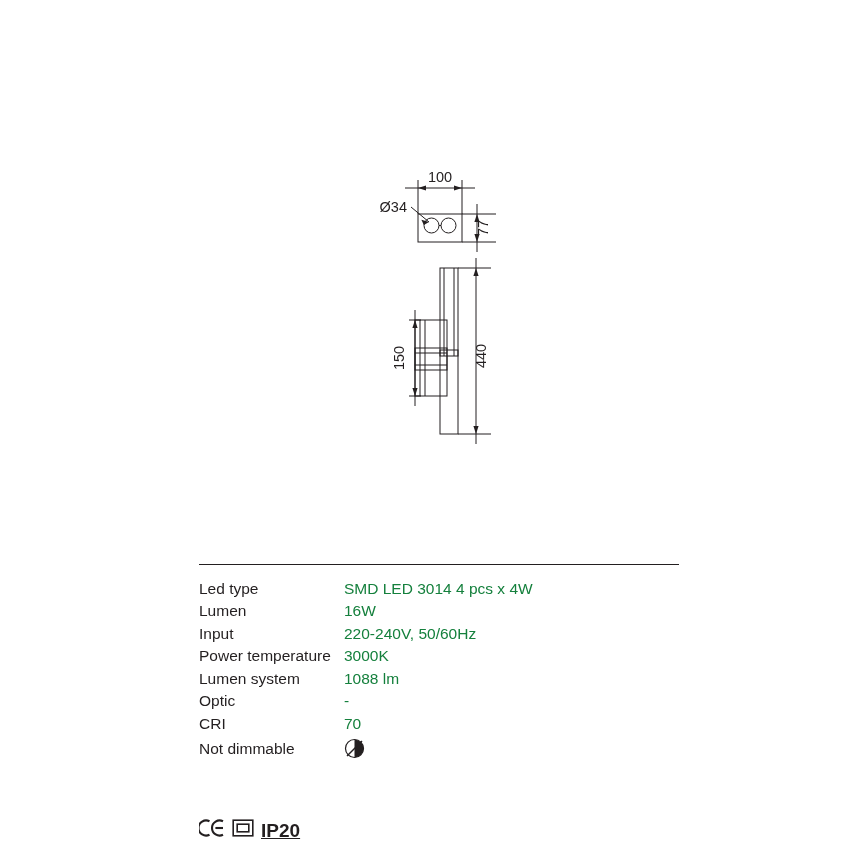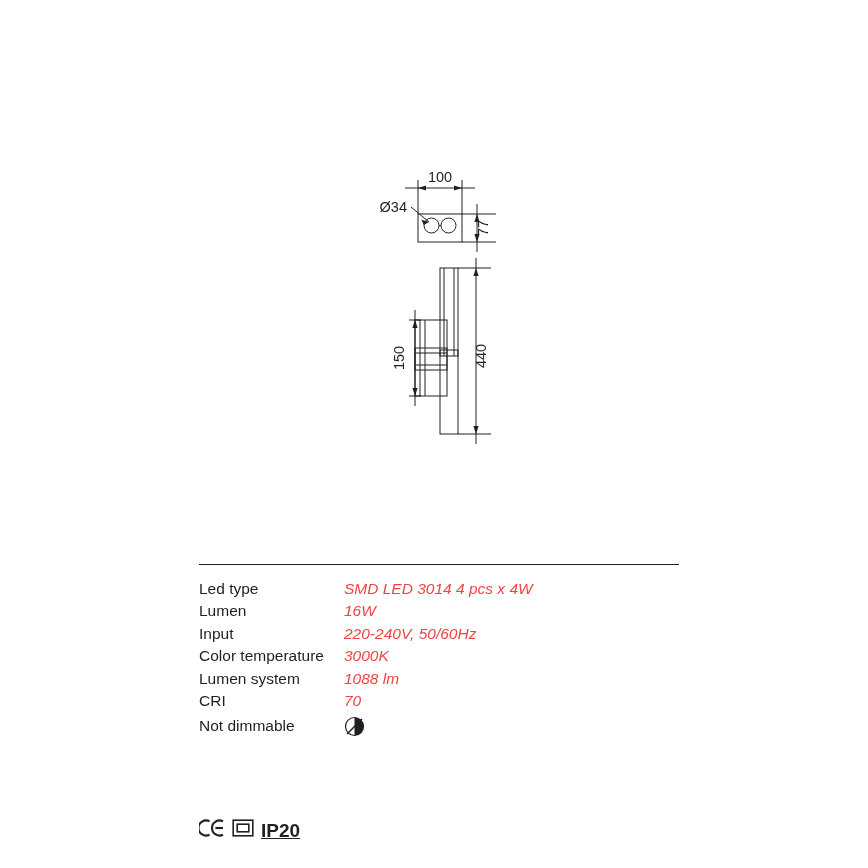--- a/index.html
+++ b/index.html
@@ -48,22 +48,21 @@
     padding: 3.5px 0;
     vertical-align: middle;
     white-space: nowrap;
   }
   td.spec-label {
     width: 145px;
     padding-right: 6px;
     color: #231f20;
   }
   td.spec-value {
-    color: #ef4444;
-    font-style: italic;
+    color: #15803d;
   }
 
   
   .dim-icon {
     display: inline-block;
     width: 21px;
     height: 21px;
     position: relative;
     vertical-align: -5px;
   }
@@ -178,26 +177,30 @@
       </tr>
       <tr>
         <td class="spec-label">Lumen</td>
         <td class="spec-value">16W</td>
       </tr>
       <tr>
         <td class="spec-label">Input</td>
         <td class="spec-value">220-240V, 50/60Hz</td>
       </tr>
       <tr>
-        <td class="spec-label">Color temperature</td>
+        <td class="spec-label">Power temperature</td>
         <td class="spec-value">3000K</td>
       </tr>
       <tr>
         <td class="spec-label">Lumen system</td>
         <td class="spec-value">1088 lm</td>
+      </tr>
+      <tr>
+        <td class="spec-label">Optic</td>
+        <td class="spec-value">-</td>
       </tr>
       <tr>
         <td class="spec-label">CRI</td>
         <td class="spec-value">70</td>
       </tr>
       <tr>
         <td class="spec-label">Not dimmable</td>
         <td class="spec-value">
           <span class="dim-icon">
             <svg viewBox="0 0 21 21" width="21" height="21">

